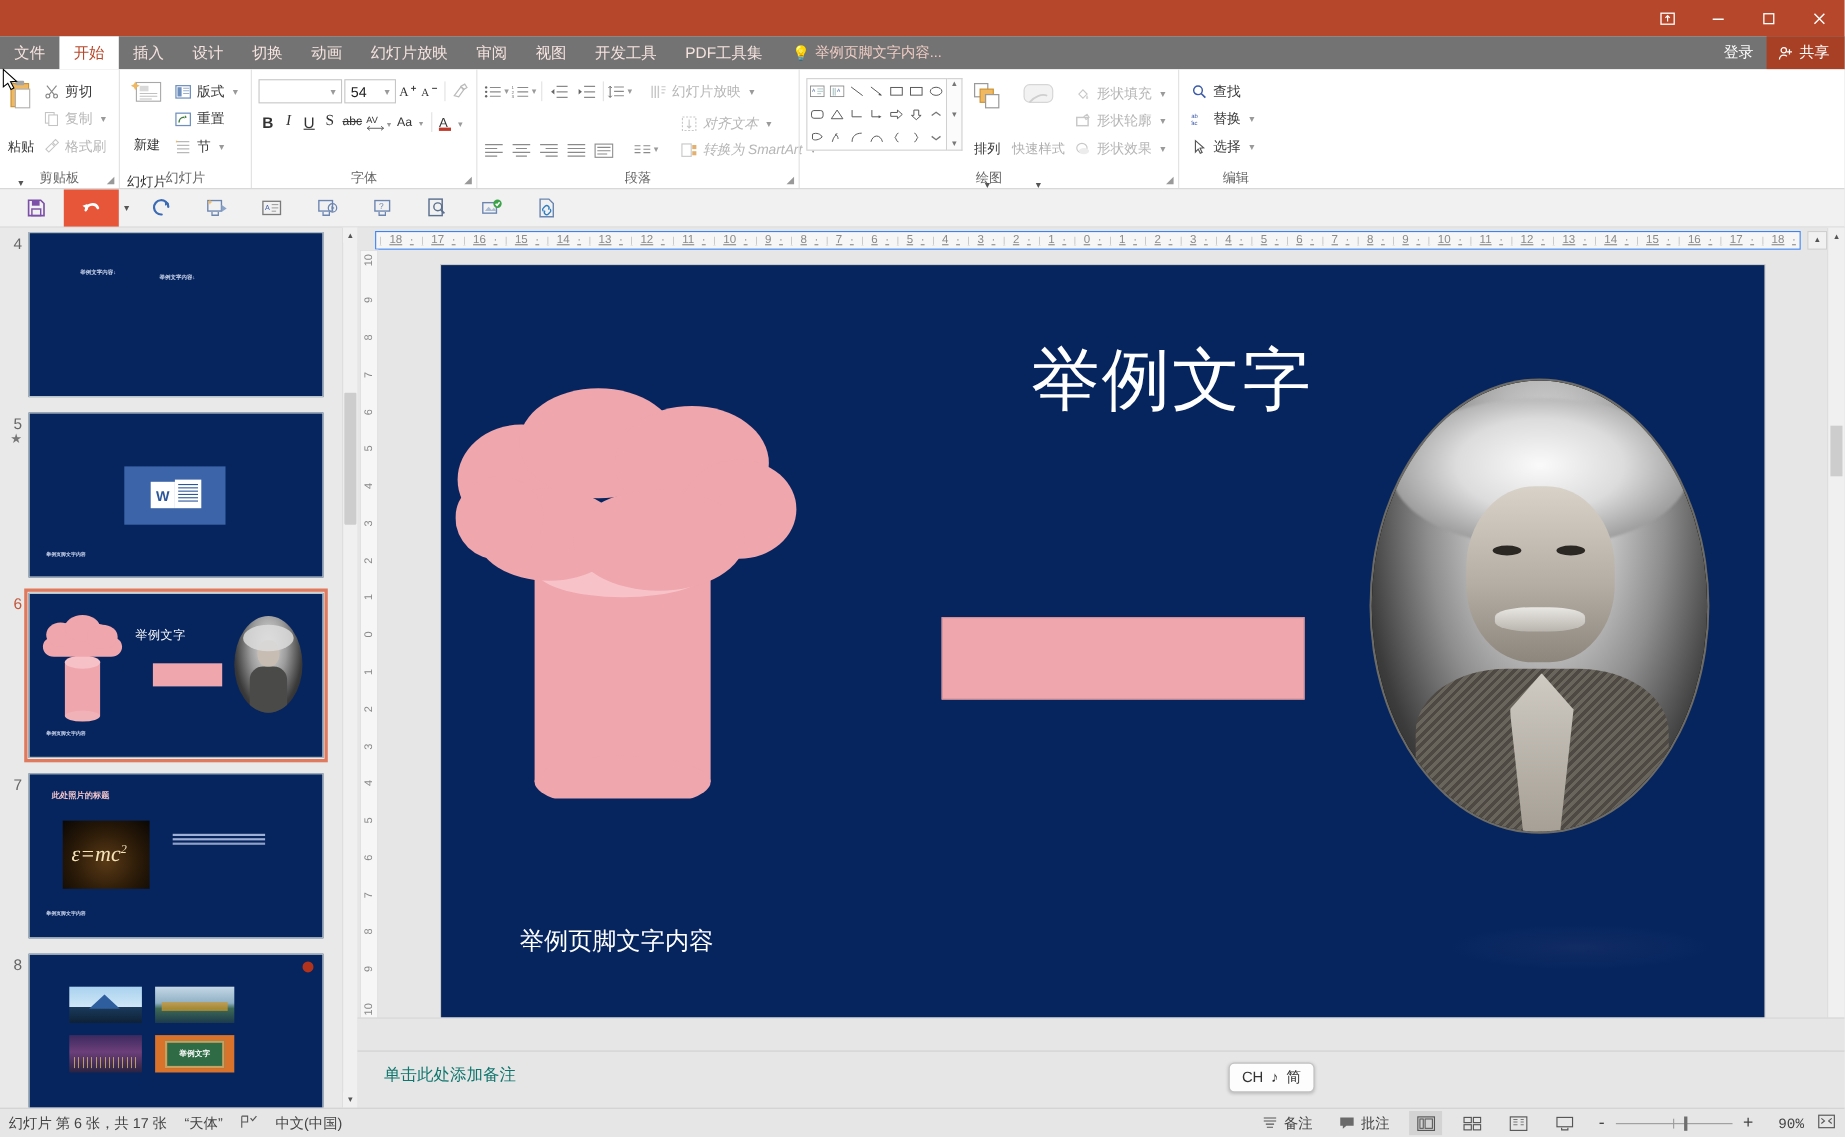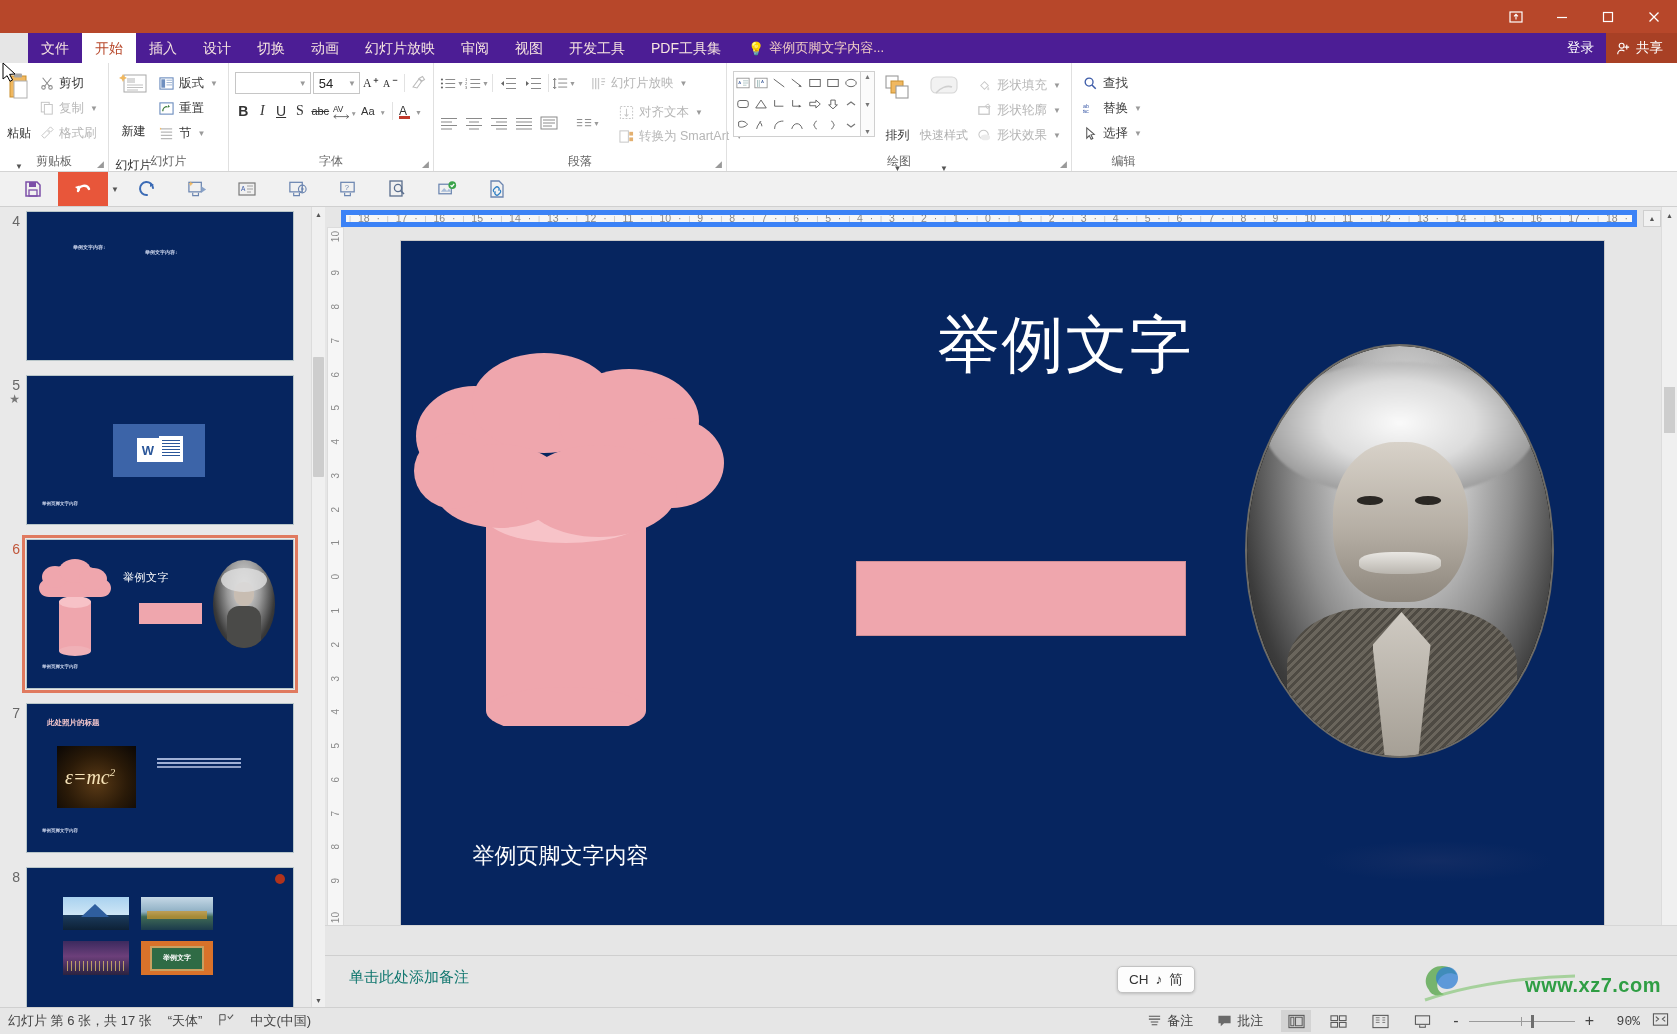--- a/index.html
+++ b/index.html
@@ -20,21 +20,21 @@
   .title-text {
     position:absolute; left:0; right:0; top:8px; text-align:center;
     color:#fff; font-size:14.5px; letter-spacing:.2px;
   }
   .win-btns { position:absolute; right:0; top:0; height:33px; display:flex; align-items:center; }
   .win-btn { width:46px; height:33px; display:flex; align-items:center; justify-content:center;
              color:#fff; font-size:15px; }
   .win-btn svg { display:block; }
 
   
-  .tabbar { height:30px; background:#4c1d95; display:flex; align-items:flex-end; position:relative; flex:0 0 30px;margin-left:28px; }
+  .tabbar { height:30px; background:#737373; display:flex; align-items:flex-end; position:relative; flex:0 0 30px; }
   .tab {
     padding:0 13px; height:30px; line-height:30px; color:#f6e4e0; font-size:14px; white-space:nowrap;
   }
   .tab.active { background:#fff; color:#b7472a; }
   .tellme { display:flex; align-items:center; gap:5px; color:#f0cdc5; font-size:13px;
             padding-left:14px; height:30px; }
   .tellme .bulb { color:#ffd86b; font-size:13px; }
   .acct { position:absolute; right:0; bottom:0; display:flex; align-items:center; height:30px; }
   .acct .signin { color:#fff; font-size:13.5px; padding:0 12px; }
   .acct .share { color:#fff; font-size:13.5px; padding:0 14px 0 10px; height:30px;
@@ -121,21 +121,21 @@
                        font-size:7px; color:#555; background:#f0f0f0; }
   .tsb-thumb { position:absolute; left:1px; right:1px; background:#cdcdcd; border-radius:1px; }
 
   
   .tbox { position:absolute; }
   .ttext { position:absolute; color:#cfd8ee; font-weight:bold; }
 
   
   .editor { flex:1 1 auto; display:flex; flex-direction:column; min-width:0; position:relative; background:#e6e6e6; }
   .hruler { height:22px; background:#e6e6e6; display:flex; align-items:center; padding:0 16px; flex:0 0 22px; }
-  .hruler .strip { flex:1 1 auto; height:17px; background:#f6f6f6; border:5px solid #3b82f6;
+  .hruler .strip { flex:1 1 auto; height:17px; background:#f6f6f6; border:1px solid #3b82f6;
                    display:flex; align-items:center; justify-content:space-between;
                    font-size:10.5px; color:#888; padding:0 3px; letter-spacing:0; overflow:hidden;text-decoration:underline; }
   .hruler .ru-up { width:18px; height:17px; margin-left:6px; border:1px solid #cfcfcf; background:#f1f1f1;
                    display:flex; align-items:center; justify-content:center; font-size:7px; color:#555; }
   .tick { font-size:10.5px; color:#8a8a8a; }
   .canvasrow { flex:1 1 auto; display:flex; min-height:0; }
   .vruler { width:20px; display:flex; align-items:center; justify-content:center; }
   .vstrip { width:17px; height:700px; background:#f6f6f6; border:1px solid #dcdcdc;
             display:flex; flex-direction:column; align-items:center; justify-content:space-between;
             font-size:10px; color:#8a8a8a; padding:3px 0; }
@@ -466,21 +466,21 @@
             <span class="icbox">
               <svg width="15" height="15" viewBox="0 0 16 16">
                   <path d="M2 2v12M5 2v12M8 2v12" stroke="#c8c8c8" stroke-width="1.4"></path>
                   <path d="M11 3h4M11 6h4M11 9h3" stroke="#c8c8c8" stroke-width="1.1"></path>
                 </svg>
             </span>
             <span>幻灯片放映</span>
             <span class="car">▼</span>
           </div>
         </div>
-        <div style="display:flex; align-items:center; gap:7px;">
+        <div style="display:flex; align-items:flex-end; gap:7px;font-style:italic;">
           <div class="pbtn">
             <svg width="18" height="13" viewBox="0 0 18 13">
                 <path d="M1 1.5h16M1 5h11M1 8.5h16M1 12h11" stroke="#8a8a8a" stroke-width="1.1"></path>
               </svg>
           </div>
           <div class="pbtn">
             <svg width="18" height="13" viewBox="0 0 18 13">
                 <path d="M1 1.5h16M4 5h10M1 8.5h16M4 12h10" stroke="#8a8a8a" stroke-width="1.1"></path>
               </svg>
           </div>
@@ -1195,26 +1195,18 @@
         <span style="padding-left:6px;">
           <svg width="17" height="15" viewBox="0 0 18 15">
               <rect x="1.5" y="1.5" width="15" height="12" fill="none" stroke="#555" stroke-width="1.1"></rect>
               <path d="M4 4.5l3 2.5-3 2.5M14 4.5l-3 2.5 3 2.5" fill="none" stroke="#555" stroke-width="1.1"></path>
             </svg>
         </span>
       </div>
     </div>
   </div>
 
-  <div class="watermark">
-    <svg width="250" height="56" viewBox="0 0 250 56">
-      <path d="M12 36c-8-10 0-24 13-24 8 0 13 4 15 9-6-3-13-2-17 3-5 6-3 14 4 16-7 3-13 1-15-4z" fill="#5aa84f" opacity=".8"></path>
-      <circle cx="30" cy="24" r="11" fill="#2f7fd4" opacity=".75"></circle>
-      <path d="M8 46c40-14 90-22 150-24" stroke="#7cc36a" stroke-width="3" fill="none" opacity=".6"></path>
-    </svg>
-    <div class="wm-text">www.xz7.com</div>
-  </div>
 
   <svg class="cursor-arrow" width="16" height="22" viewBox="0 0 16 22">
     <path d="M1 1l12 11-5.4.4 3 5.6-2.6 1.3-2.9-5.6L1 17z" fill="#fff" stroke="#000" stroke-width="1"></path>
   </svg>
 
 </div>
 
 </body></html>

